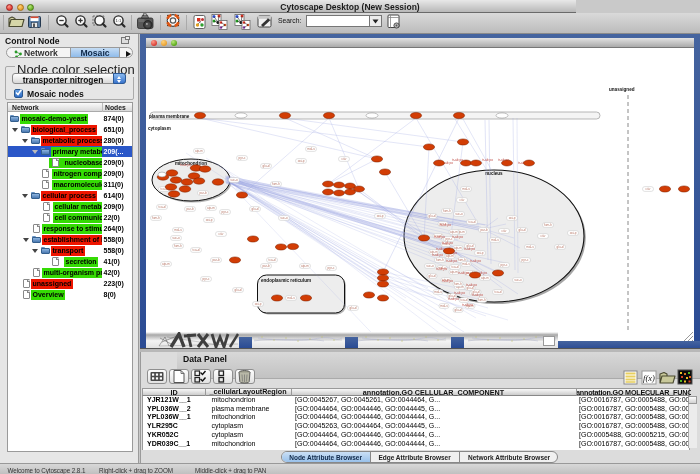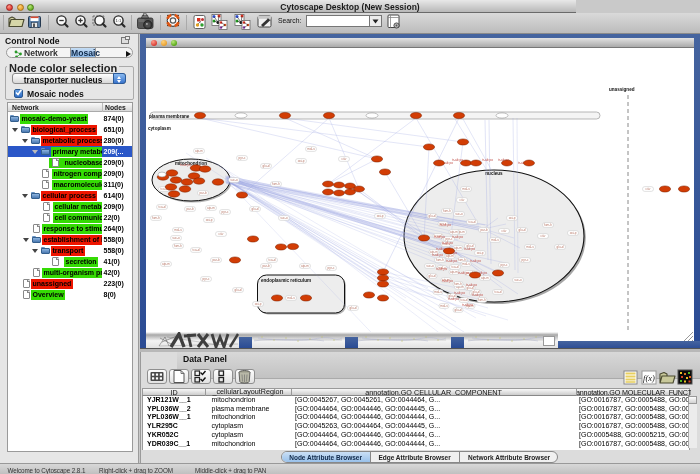--- a/index.html
+++ b/index.html
@@ -141,29 +141,29 @@
     </div>
 
   <div class="abs" style="left:6px;top:13px;width:127px;height:11px;background:#f4f4f4;border:1px solid #9a9a9a;border-radius:5.5px;overflow:hidden;">
     <div class="abs" style="left:0;top:0;width:63px;height:11px;text-align:center;font-size:8.6px;font-weight:bold;line-height:10px;color:#333;">&nbsp;&nbsp;Network</div>
     <svg class="abs" style="left:7px;top:1.5px" width="9" height="9">
         <circle cx="2" cy="2" r="1.4" fill="#2a9a2a"></circle>
         <circle cx="6.5" cy="4" r="1.4" fill="#2a9a2a"></circle>
         <circle cx="2.5" cy="7" r="1.4" fill="#2a9a2a"></circle>
         <path d="M2,2 L6.5,4 L2.5,7" stroke="#2a9a2a" stroke-width="0.7" fill="none"></path>
       </svg>
-    <div class="abs" style="left:63px;top:0;width:26px;height:11px;background:linear-gradient(#c4dcf4,#84b4e8);border-left:1px solid #9a9a9a;border-right:1px solid #9a9a9a;text-align:center;font-size:8.6px;line-height:10px;font-weight:bold;color:#102a4a;">Mosaic</div>
+    <div class="abs" style="left:63px;top:0;width:50px;height:11px;background:linear-gradient(#c4dcf4,#84b4e8);border-left:1px solid #9a9a9a;border-right:1px solid #9a9a9a;text-align:center;font-size:8.6px;line-height:10px;font-weight:bold;color:#102a4a;">Mosaic</div>
     <div class="abs" style="left:119px;top:2.5px;width:0;height:0;border-top:3.2px solid transparent;border-bottom:3.2px solid transparent;border-left:5px solid #111;"></div>
   </div>
 
   <div class="abs" style="left:5px;top:32px;width:129px;height:34px;border:1px solid #aaa;border-radius:2px;"></div>
-  <div class="abs" style="left:7px;top:27.5px;background:#e6e6e6;padding:0 2px;font-size:11px;font-weight:bold;color:#222;">Node color selection</div>
+  <div class="abs" style="left:15px;top:27.5px;background:#e6e6e6;padding:0 2px;font-size:13px;font-weight:normal;color:#222;">Node color selection</div>
 
   <div class="abs" style="left:12px;top:39px;width:114px;height:11px;background:linear-gradient(#ffffff,#d8d8d8);border:1px solid #8a8a8a;border-radius:3px;">
-    <div class="abs" style="left:0;top:1px;width:100px;text-align:center;font-size:8.4px;font-weight:bold;color:#111;">transporter nucleus</div>
+    <div class="abs" style="left:0;top:1px;width:100px;text-align:center;font-size:8.4px;font-weight:bold;color:#111;">transporter nitrogen</div>
     <div class="abs" style="right:-1px;top:-1px;width:13px;height:11px;background:linear-gradient(#8abaf0,#3a74cc);border-radius:0 3px 3px 0;border:1px solid #2a5a9a;">
       <div style="position:absolute;left:3.2px;top:1.5px;width:0;height:0;border-left:2.6px solid transparent;border-right:2.6px solid transparent;border-bottom:3px solid #fff;"></div>
       <div style="position:absolute;left:3.2px;top:5.5px;width:0;height:0;border-left:2.6px solid transparent;border-right:2.6px solid transparent;border-top:3px solid #fff;"></div>
     </div>
   </div>
 
   <div class="abs" style="left:14px;top:55px;width:9px;height:9px;background:linear-gradient(#6aa2e4,#2f6cc4);border:1px solid #28578f;border-radius:2px;">
     <svg width="9" height="9" style="position:absolute;left:-1px;top:-2px">
         <path d="M2,4.5 L4,6.5 L7.5,1.5" stroke="#fff" stroke-width="1.5" fill="none"></path>
       </svg>
@@ -1001,21 +1001,21 @@
           <rect x="3" y="6" width="2" height="2" fill="#d84020"></rect>
           <rect x="8" y="7" width="2" height="2" fill="#e8c020"></rect>
           <rect x="11" y="6" width="2" height="2" fill="#e86020"></rect>
           <rect x="2" y="10" width="2" height="2" fill="#50b820"></rect>
           <rect x="6" y="10.5" width="2" height="2" fill="#e8c020"></rect>
           <rect x="10.5" y="10.5" width="2" height="2" fill="#d84020"></rect>
         </g>
       </g>
     </svg>
 
-  <div class="abs" style="left:1px;top:36px;width:548px;height:8px;background:linear-gradient(#f8f8f8,#cccccc);border:1px solid #9a9a9a;border-bottom:1px solid #888;font-size:7.2px;line-height:8px;color:#111;">
+  <div class="abs" style="left:1px;top:36px;width:548px;height:8px;background:linear-gradient(#f8f8f8,#cccccc);border:1px solid #9a9a9a;border-bottom:1px solid #888;font-size:7.2px;line-height:8px;color:#111;font-weight:bold;">
     <span style="position:absolute;left:0px;width:62px;text-align:center;top:-0.5px;">ID</span>
     <span style="position:absolute;left:62px;width:86px;text-align:center;top:-1px;white-space:nowrap;">_cellularLayoutRegion</span>
     <span style="position:absolute;left:148px;width:285px;text-align:center;top:-0.5px;white-space:nowrap;overflow:hidden;">annotation.GO CELLULAR_COMPONENT</span>
     <span style="position:absolute;left:433px;width:115px;text-align:center;top:-0.5px;white-space:nowrap;overflow:hidden;letter-spacing:-0.2px;">annotation.GO MOLECULAR_FUNCTION</span>
     <span style="position:absolute;left:62px;top:0;width:1px;height:8px;background:#999;"></span>
     <span style="position:absolute;left:148px;top:0;width:1px;height:8px;background:#999;"></span>
     <span style="position:absolute;left:433px;top:0;width:1px;height:8px;background:#999;"></span>
   </div>
   <div class="abs" style="left:1px;top:44px;width:548px;height:52.2px;background:#fff;border-left:1px solid #9a9a9a;border-right:1px solid #9a9a9a;overflow:hidden;">
     <div style="position:absolute;left:0;top:0px;width:548px;height:8.7px;font-size:7px;line-height:8.7px;white-space:nowrap;">

